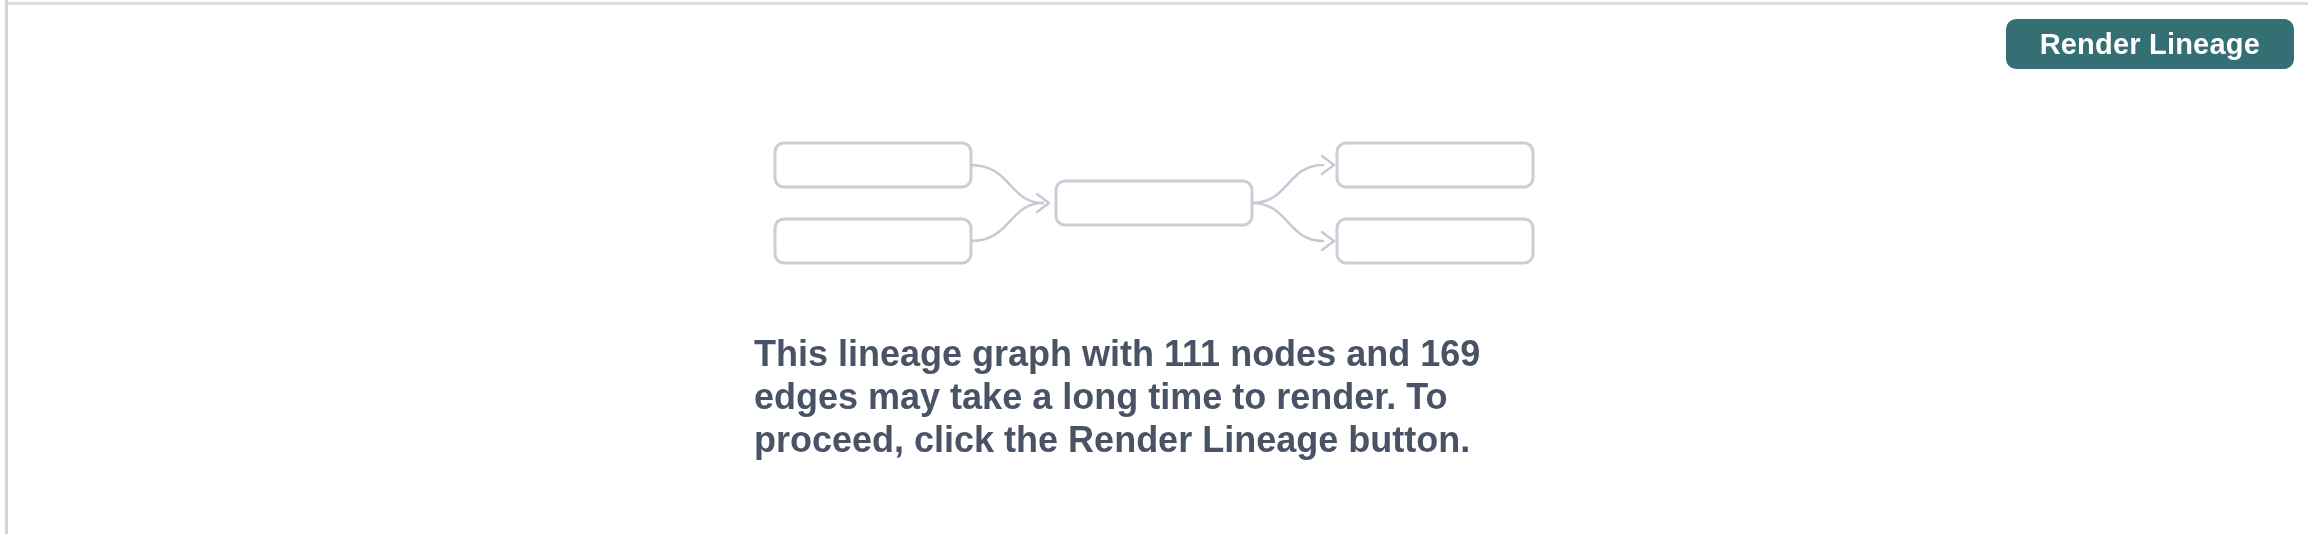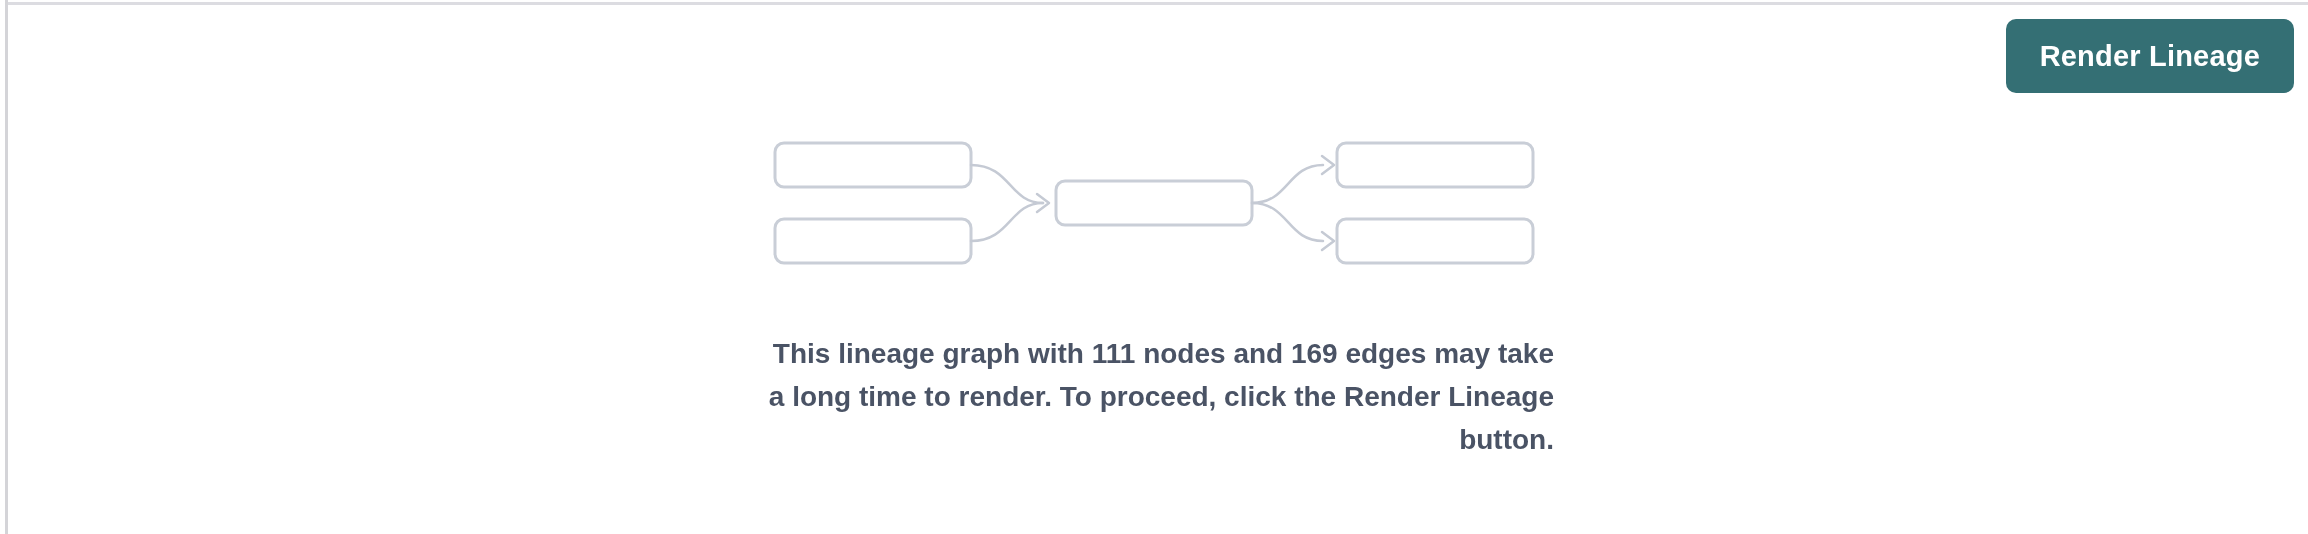--- a/index.html
+++ b/index.html
@@ -39,21 +39,21 @@
     top: 0;
     width: 3px;
     height: 534px;
     background: var(--left-border);
   }
   .render-btn {
     position: absolute;
     top: 19px;
     right: 14px;
     min-width: 257px;
-    height: 74px;
+    height: 50px;
     padding: 0 34px;
     background: var(--accent-teal);
     color: #ffffff;
     border: none;
     border-radius: 10px;
     font-family: "Liberation Sans", sans-serif;
     font-size: 29px;
     font-weight: 700;
     letter-spacing: 0.2px;
     cursor: pointer;
@@ -89,23 +89,23 @@
   .graph-svg path.head {
     fill: none;
     stroke: var(--arrow);
     stroke-width: 2.5;
     stroke-linecap: round;
     stroke-linejoin: round;
   }
   .message {
     margin-top: 66px;
     max-width: 800px;
-    text-align: right;
+    text-align: left;
     color: var(--message-text);
-    font-size: 28px;
+    font-size: 36px;
     font-weight: 700;
     line-height: 43px;
   }
 </style>
 </head>
 <body>
 
 <div class="page">
 
   <div class="top-line"></div>

